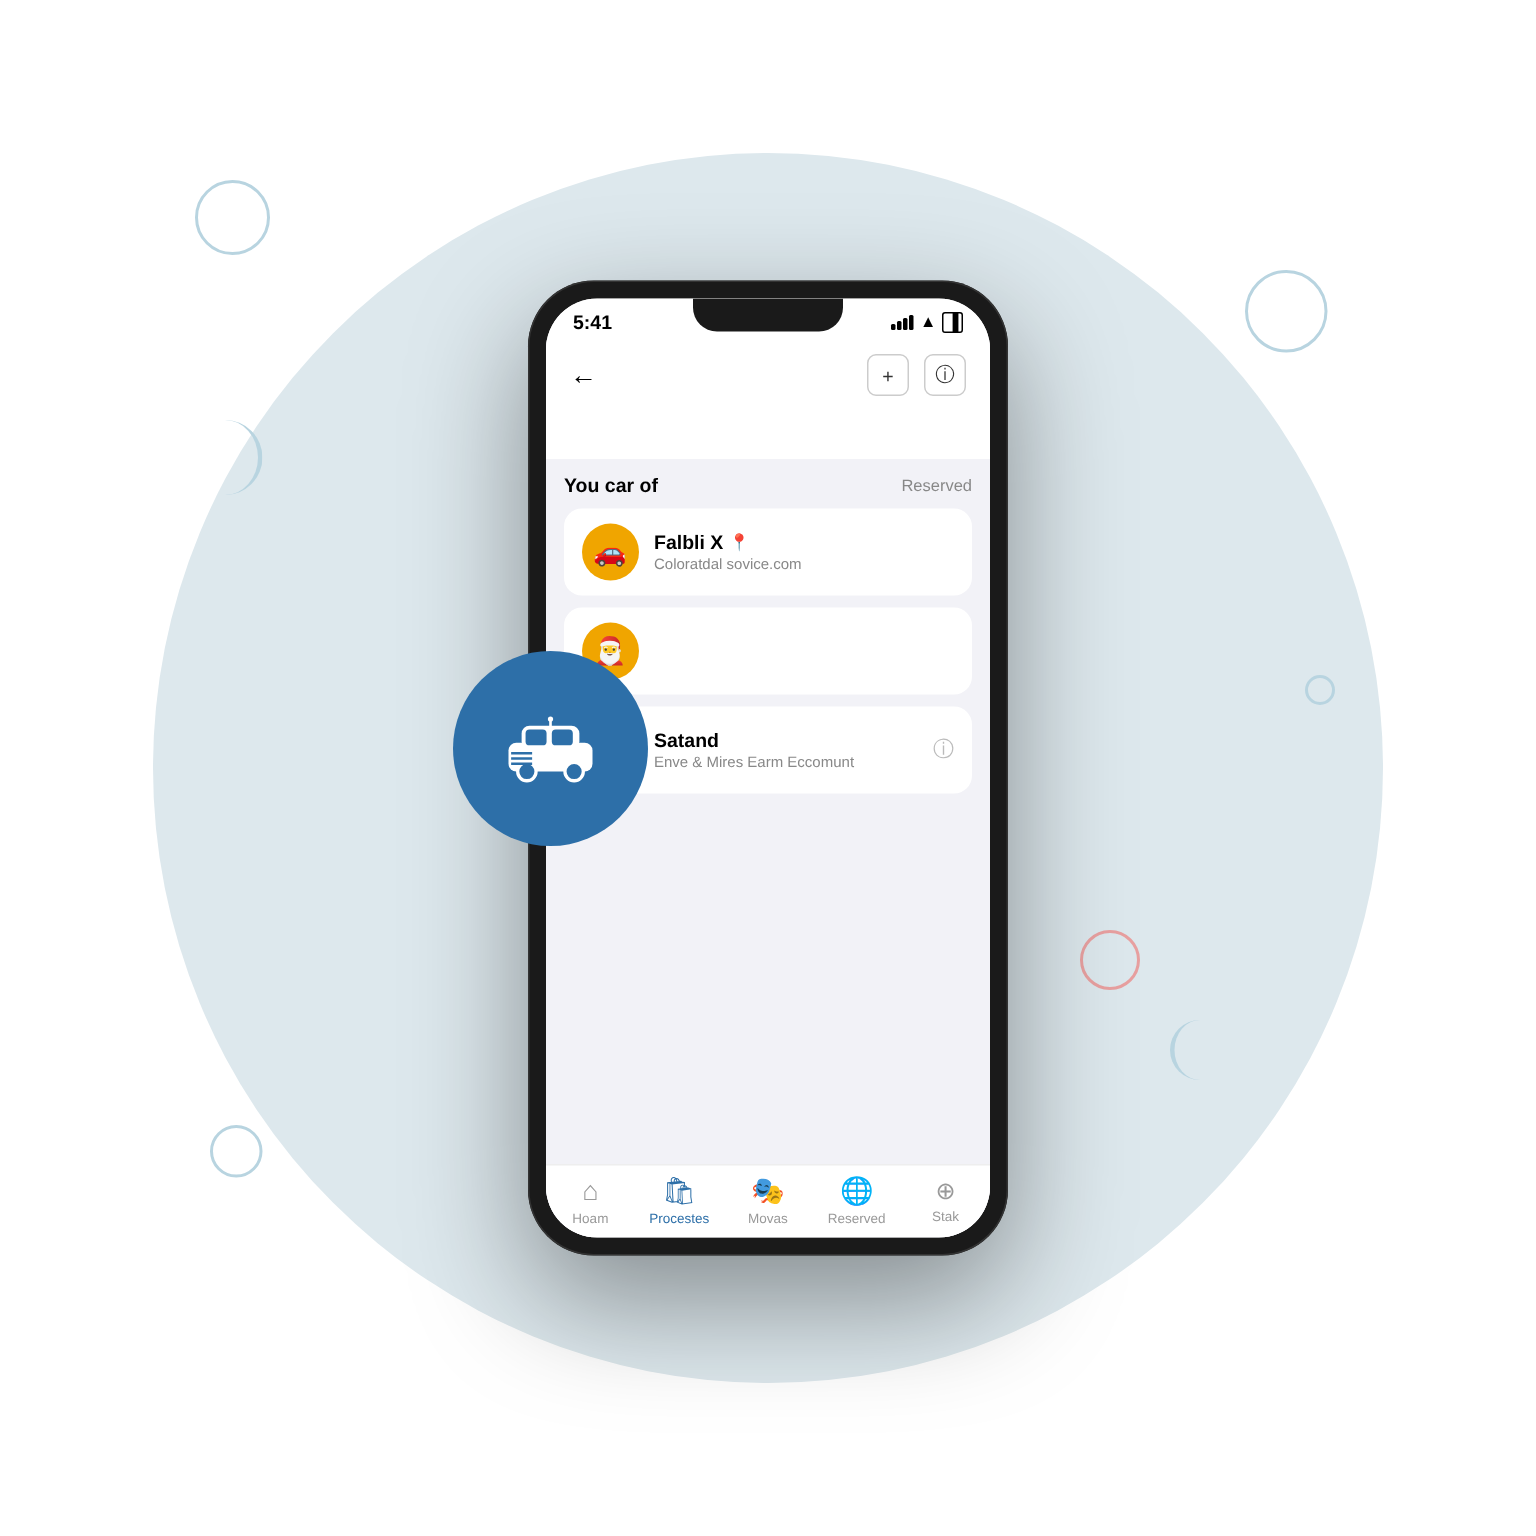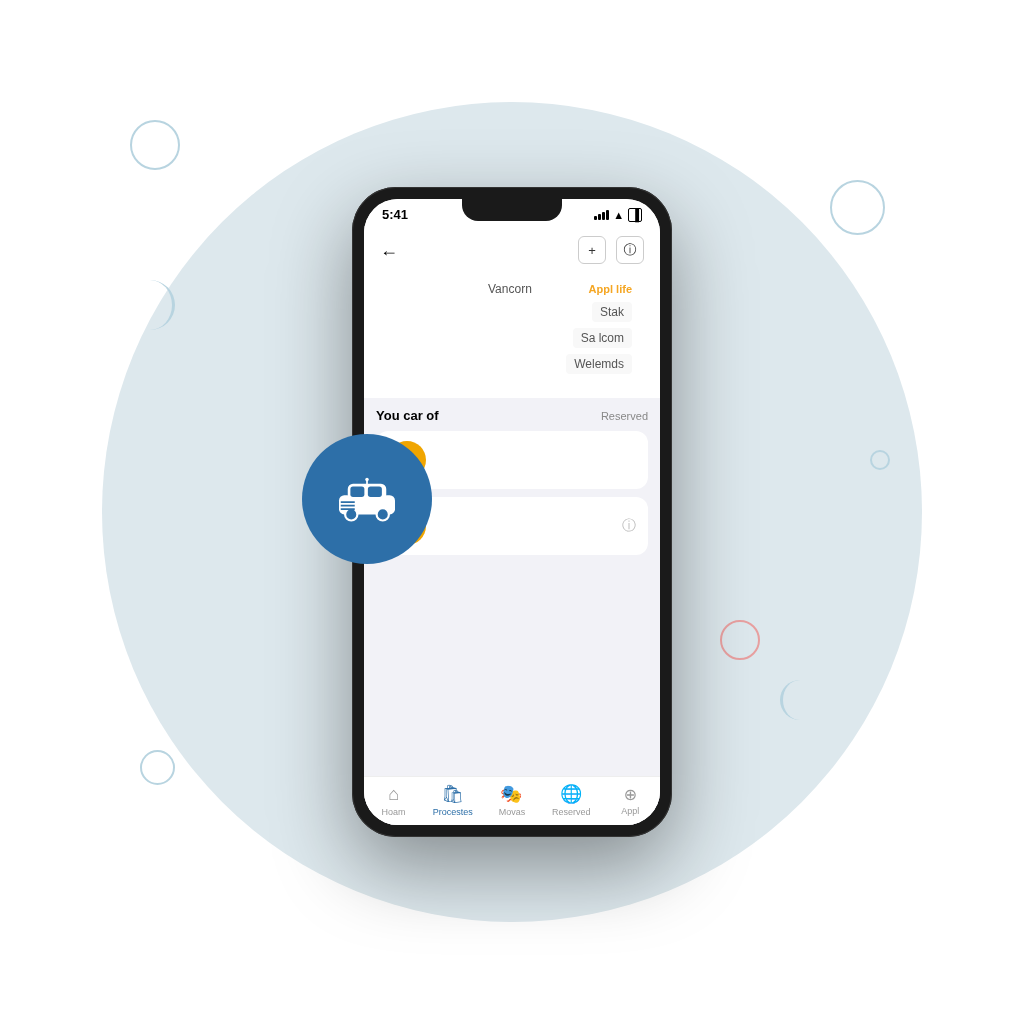--- a/index.html
+++ b/index.html
@@ -414,53 +414,52 @@
           <div class="nav-row">
             <span class="back-btn">←</span>
             <div class="nav-actions">
               <div class="nav-icon-btn">+</div>
               <div class="nav-icon-btn">ⓘ</div>
             </div>
           </div>
 
 
           <div class="car-section">
-            <div class="car-info-row">
-              <div class="car-detail-col">
-                <div style="display:flex;justify-content:space-between;align-items:center;">
-                  <span style="font-size:12px;color:#555;font-weight:500;">Vancorn</span>
-                  <span class="appl-life">Appl life</span>
-                </div>
-                <div style="display:flex;justify-content:flex-end;">
-                  <span class="car-text-item">Stak</span>
-                </div>
-                <div style="display:flex;justify-content:flex-end;">
-                  <span class="car-text-item">Sa lcom</span>
-                </div>
-                <div style="display:flex;justify-content:flex-end;">
-                  <span class="car-text-item">Welemds</span>
-                </div>
-              </div>
-            </div>
           </div>
         </div>
 
         <div class="bottom-section">
           <div class="section-header">
             <span class="section-title">You car of</span>
             <span class="reserved-badge">Reserved</span>
           </div>
 
+          <div class="service-card">
+            <div class="service-avatar" style="background:#f0a500;">🚗</div>
+            <div class="service-info">
+              <div class="service-name">
+                <span>Falbli X</span>
+                <span class="pin-icon">📍</span>
+              </div>
+              <div class="service-sub">Coloratdal sovice.com</div>
+            </div>
+          </div>
 
           <div class="service-card">
             <div class="service-avatar" style="background:#f0a500;">🎅</div>
           </div>
 
           <div class="service-card">
             <div class="service-avatar" style="background:#f0a500;">🧢</div>
+            <div class="service-info">
+              <div class="service-name">
+                <span>Satand</span>
+              </div>
+              <div class="service-sub">Enve &amp; Mires Earm Eccomunt</div>
+            </div>
             <span class="info-icon">ⓘ</span>
           </div>
 
         </div>
 
         <div class="bottom-nav">
           <div class="nav-item">
             <span class="nav-item-icon">⌂</span>
             <span class="nav-item-label">Hoam</span>
           </div>
@@ -471,20 +470,20 @@
           <div class="nav-item">
             <span class="nav-item-icon">🎭</span>
             <span class="nav-item-label">Movas</span>
           </div>
           <div class="nav-item">
             <span class="nav-item-icon">🌐</span>
             <span class="nav-item-label">Reserved</span>
           </div>
           <div class="nav-item">
             <span class="nav-item-icon" style="font-size:16px;">⊕</span>
-            <span class="nav-item-label">Appl</span>
+            <span class="nav-item-label">Stak</span>
           </div>
         </div>
 
       </div>
     </div>
   </div>
 </div>
 
 </body></html>

